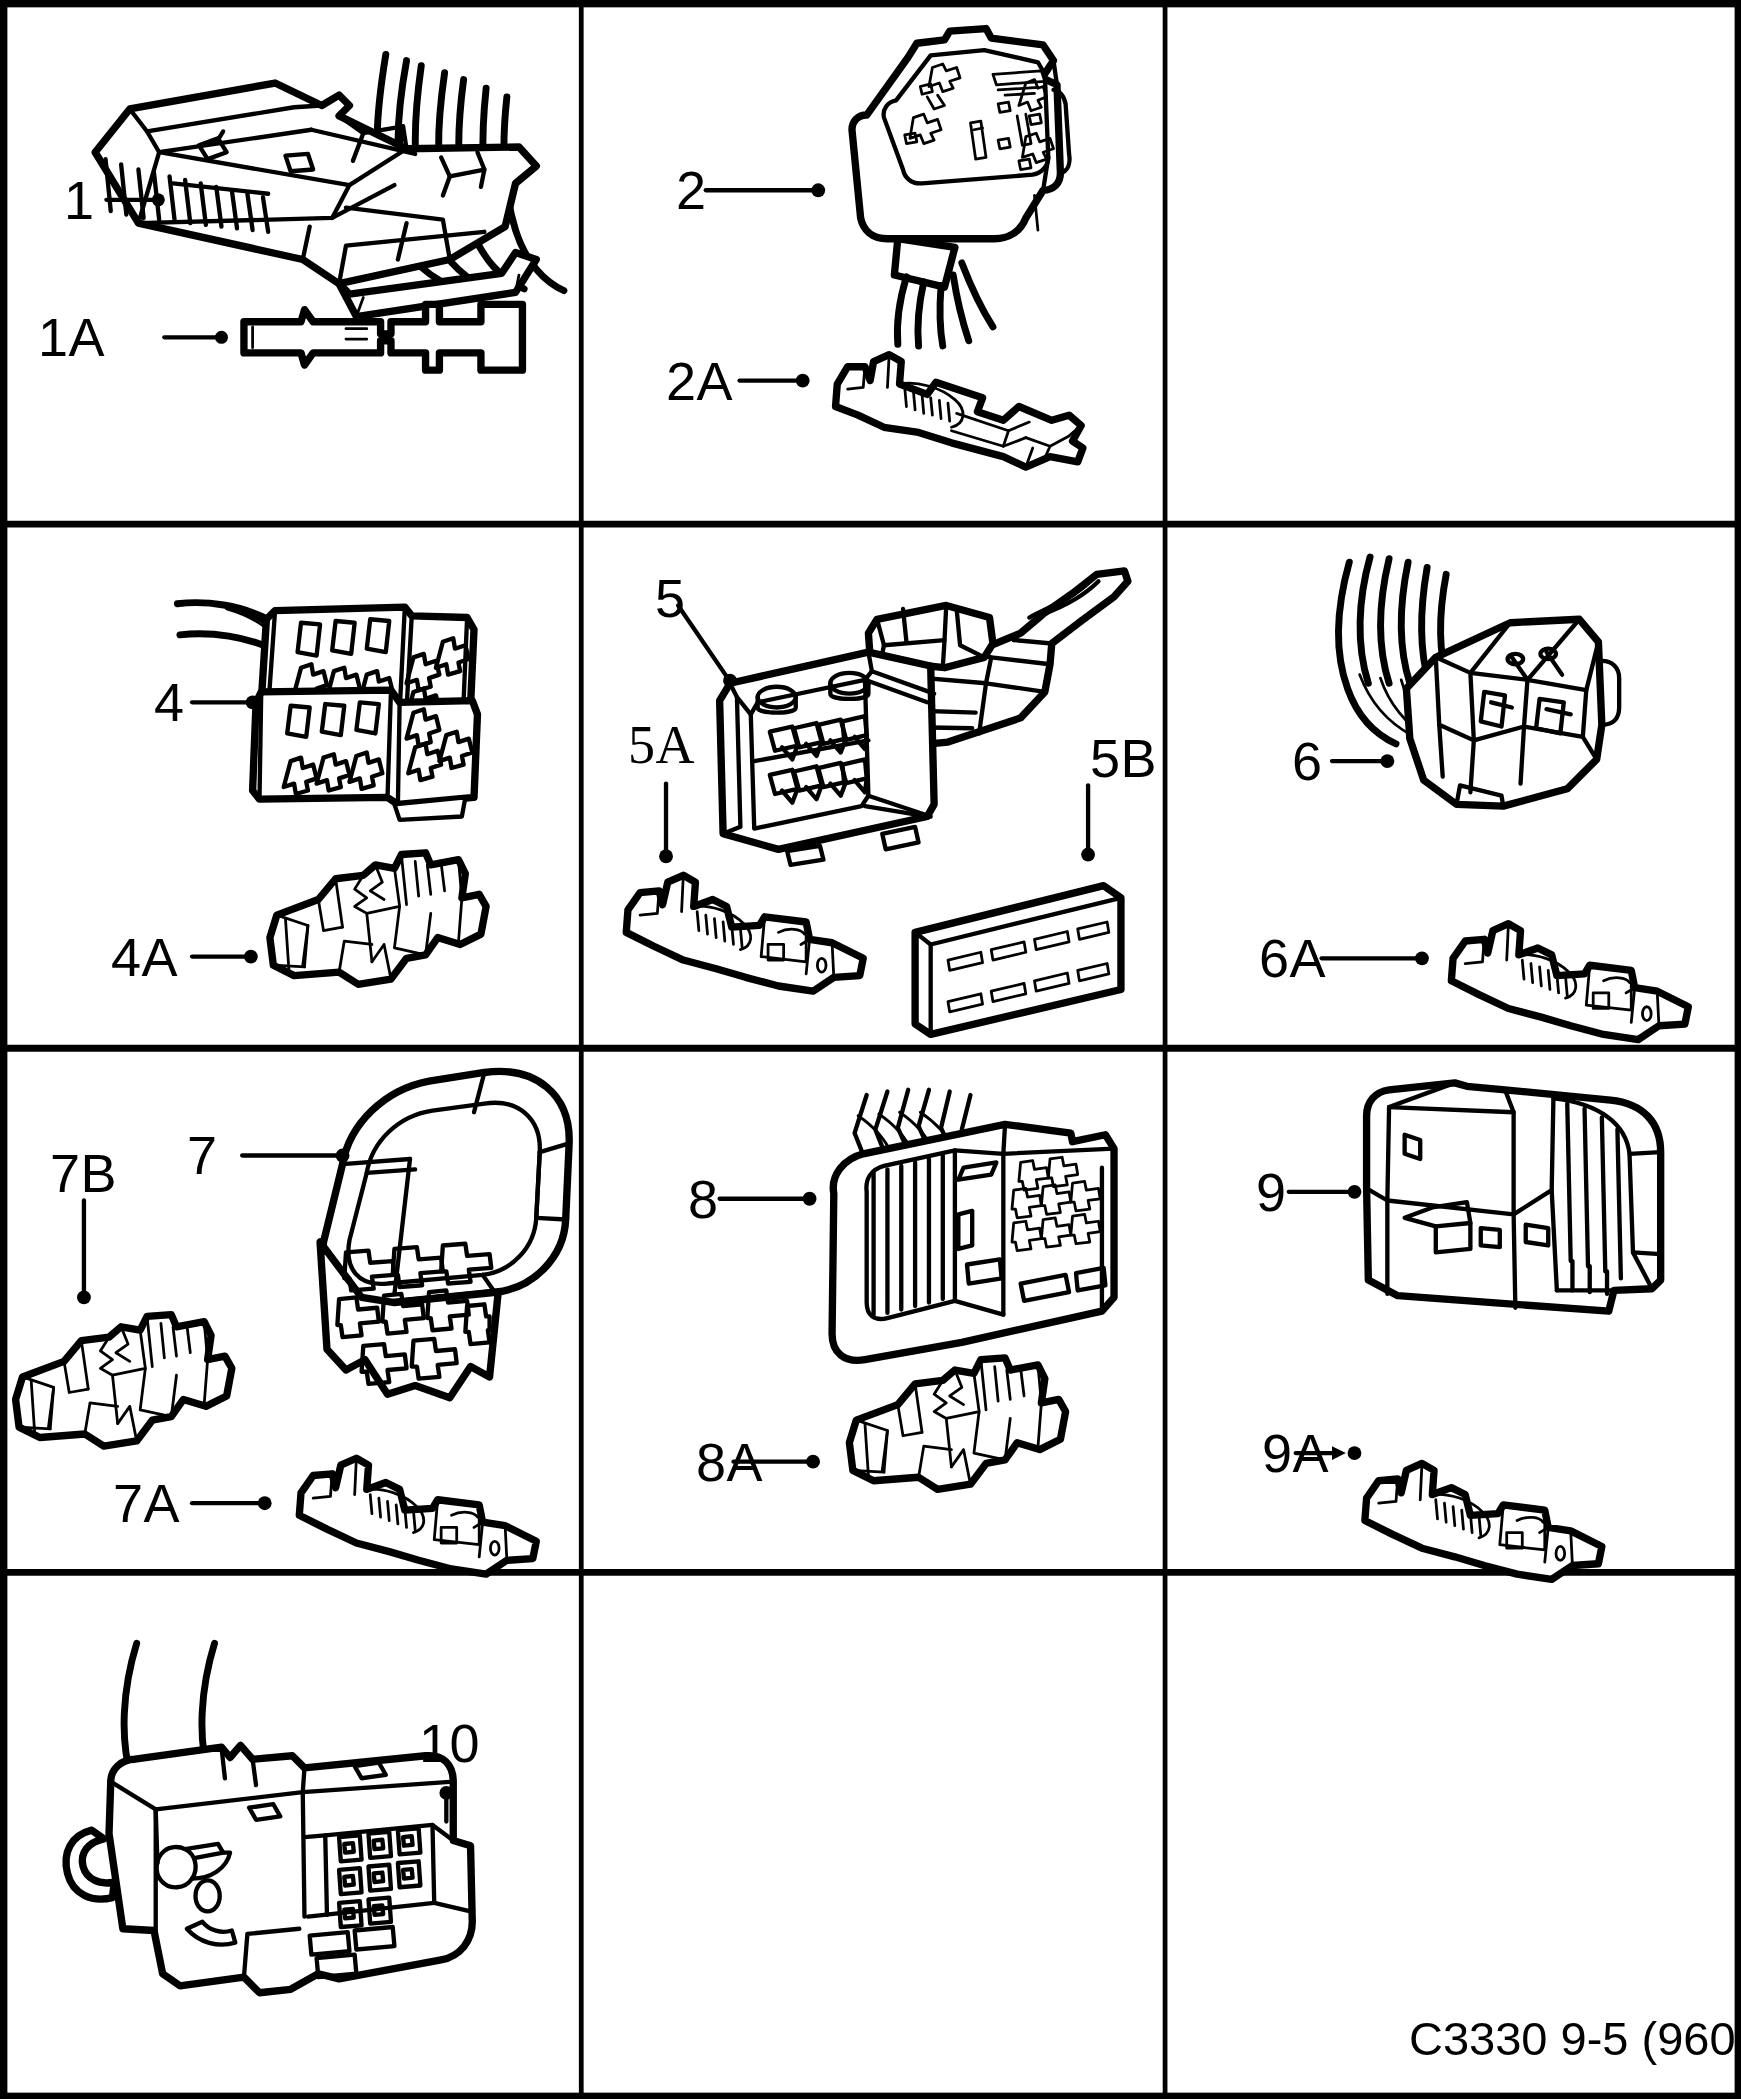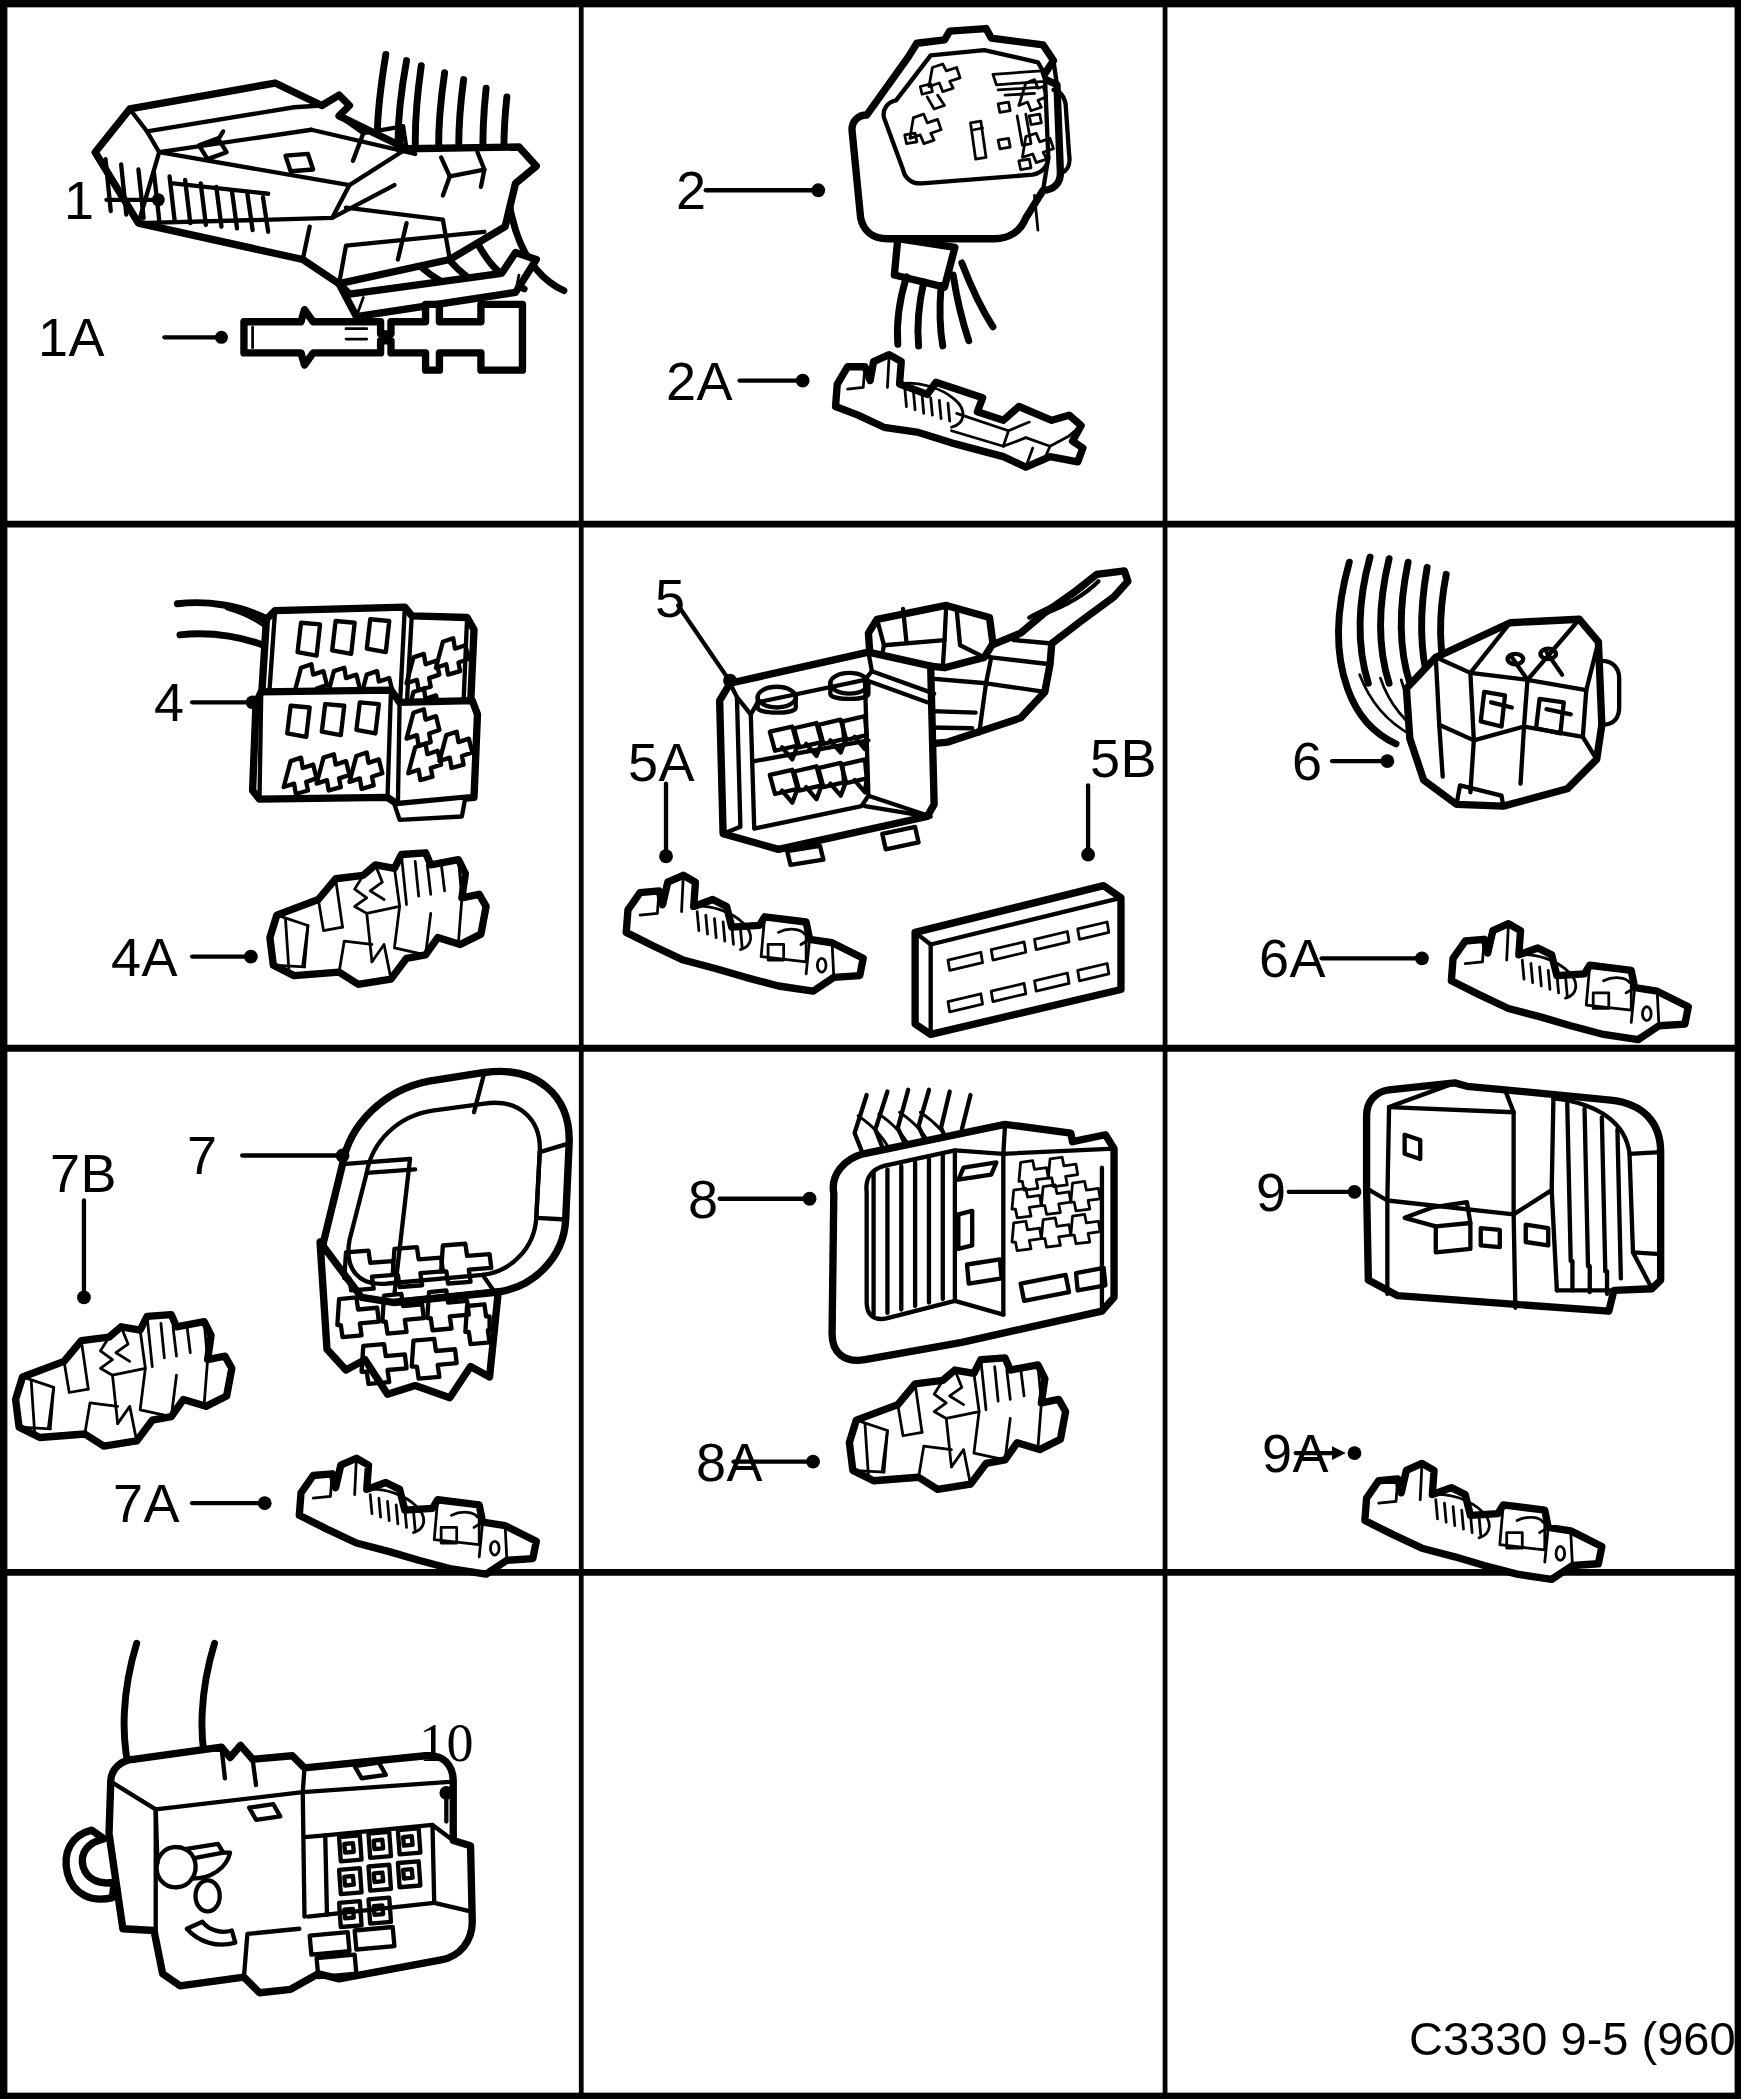--- a/index.html
+++ b/index.html
@@ -864,34 +864,34 @@
   <div class="lbl" style="left:64px;  top:173px;">1</div>
   <div class="lbl" style="left:38px;  top:310px;">1A</div>
 
   <div class="lbl" style="left:676px; top:163px;">2</div>
   <div class="lbl" style="left:666px; top:354px;">2A</div>
 
   <div class="lbl" style="left:154px; top:675px;">4</div>
   <div class="lbl" style="left:111px; top:930px;">4A</div>
 
   <div class="lbl" style="left:655px; top:571px;">5</div>
-  <div class="lbl" style="left:628px; top:735px;">5A</div>
+  <div class="lbl" style="left:628px; top:718px;font-family:Liberation Serif, serif;">5A</div>
   <div class="lbl" style="left:1050px;top:731px;margin-left:40px;">5B</div>
 
   <div class="lbl" style="left:1292px;top:734px;">6</div>
   <div class="lbl" style="left:1259px;top:931px;">6A</div>
 
   <div class="lbl" style="left:50px;  top:1146px;">7B</div>
   <div class="lbl" style="left:187px; top:1128px;">7</div>
   <div class="lbl" style="left:113px; top:1476px;">7A</div>
 
   <div class="lbl" style="left:688px; top:1172px;">8</div>
   <div class="lbl" style="left:652px; top:1435px;margin-left:44px;">8A</div>
 
   <div class="lbl" style="left:1256px;top:1165px;">9</div>
   <div class="lbl" style="left:1262px;top:1426px;">9A</div>
 
-  <div class="lbl" style="left:419px; top:1716px;font-family:Liberation Serif, serif;">10</div>
+  <div class="lbl" style="left:419px; top:1716px;">10</div>
 
   <div class="cap" style="left:1409px; top:2015px;">C3330 9-5 (9600)</div>
 
 </div>
 
 
 </body></html>

